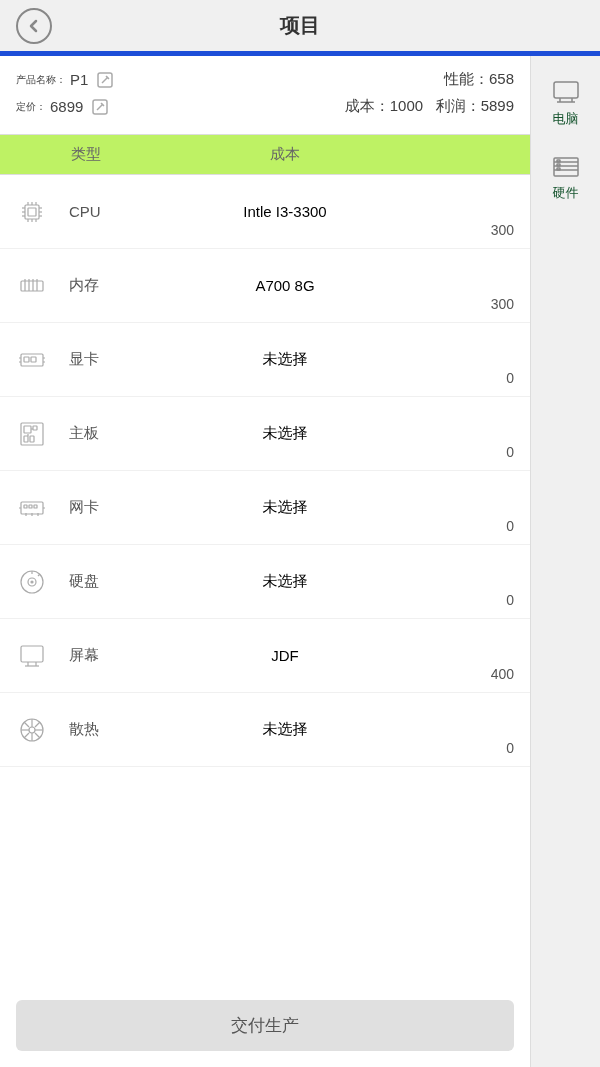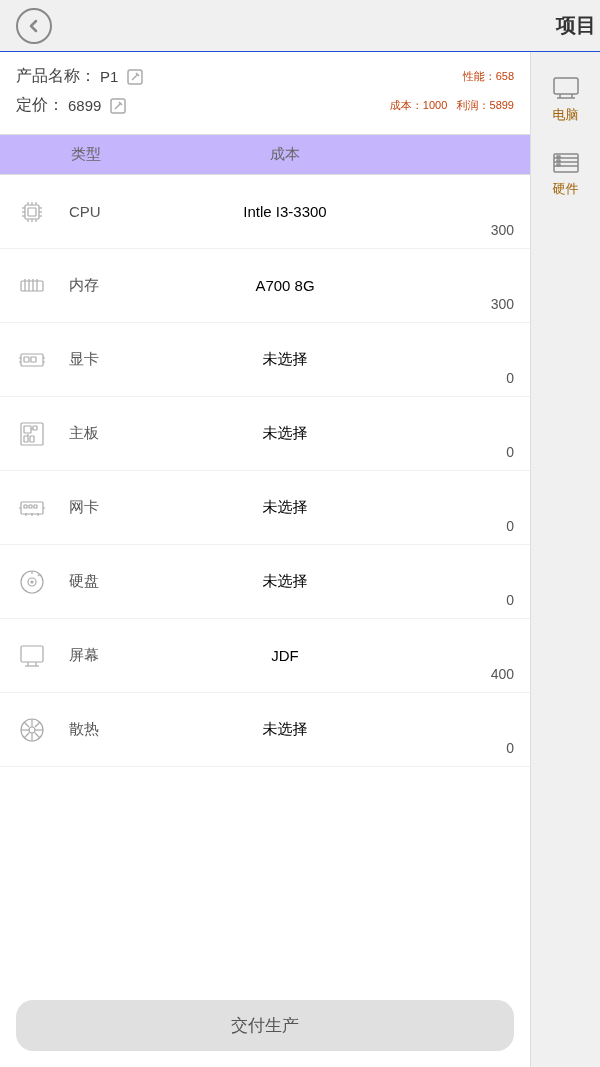--- a/index.html
+++ b/index.html
@@ -10,24 +10,24 @@
       min-height: 1067px;
       display: flex;
       flex-direction: column;
     }
 
     
     .header {
       background: #f0f0f0;
       display: flex;
       align-items: center;
-      justify-content: flex-end;
-      padding: 12px 4px;
+      justify-content: center;
+      padding: 12px 16px;
       position: relative;
-      border-bottom: 1px solid #1d4ed8;
+      border-bottom: 5px solid #1d4ed8;
     }
     .back-btn {
       position: absolute;
       left: 16px;
       width: 36px;
       height: 36px;
       border-radius: 50%;
       border: 2px solid #888;
       display: flex;
       align-items: center;
@@ -78,21 +78,21 @@
     }
     .sidebar-item svg {
       width: 32px;
       height: 28px;
       stroke: #888;
       fill: none;
       stroke-width: 1.5;
     }
     .sidebar-item span {
       font-size: 13px;
-      color: #a16207;
+      color: #14532d;
       margin-top: 4px;
     }
 
     
     .content {
       flex: 1;
       display: flex;
       flex-direction: column;
       background: #fff;
     }
@@ -101,21 +101,21 @@
     .info-section {
       padding: 14px 16px 10px 16px;
       background: #fff;
     }
     .info-row {
       display: flex;
       align-items: center;
       margin-bottom: 8px;
     }
     .info-label {
-      font-size: 16px;
+      font-size: 10px;
       color: #444;
     }
     .info-value {
       font-size: 15px;
       color: #444;
       margin-left: 4px;
     }
     .edit-icon {
       margin-left: 8px;
       cursor: pointer;
@@ -123,29 +123,29 @@
     }
     .edit-icon svg {
       width: 18px;
       height: 18px;
       stroke: #aaa;
       fill: none;
       stroke-width: 1.5;
     }
     .info-right {
       margin-left: auto;
-      font-size: 11px;
-      color: #c2410c;
+      font-size: 15px;
+      color: #404040;
     }
 
     
     .table-header {
       display: grid;
       grid-template-columns: 140px 1fr 100px;
-      background: #c4b5fd;
+      background: #bef264;
       padding: 10px 16px;
       border-top: 1px solid #ddd;
       border-bottom: 1px solid #ddd;
     }
     .table-header span {
       font-size: 15px;
       color: #666;
       text-align: center;
     }
     .table-header span:last-child {
@@ -201,21 +201,21 @@
 
     
     .bottom-section {
       padding: 16px;
     }
     .submit-btn {
       width: 100%;
       padding: 14px;
       background: #e0e0e0;
       border: none;
-      border-radius: 17px;
+      border-radius: 6px;
       font-size: 17px;
       color: #555;
       cursor: pointer;
       font-family: inherit;
     }
   </style>
 </head>
 <body>
 
 <div class="header">

